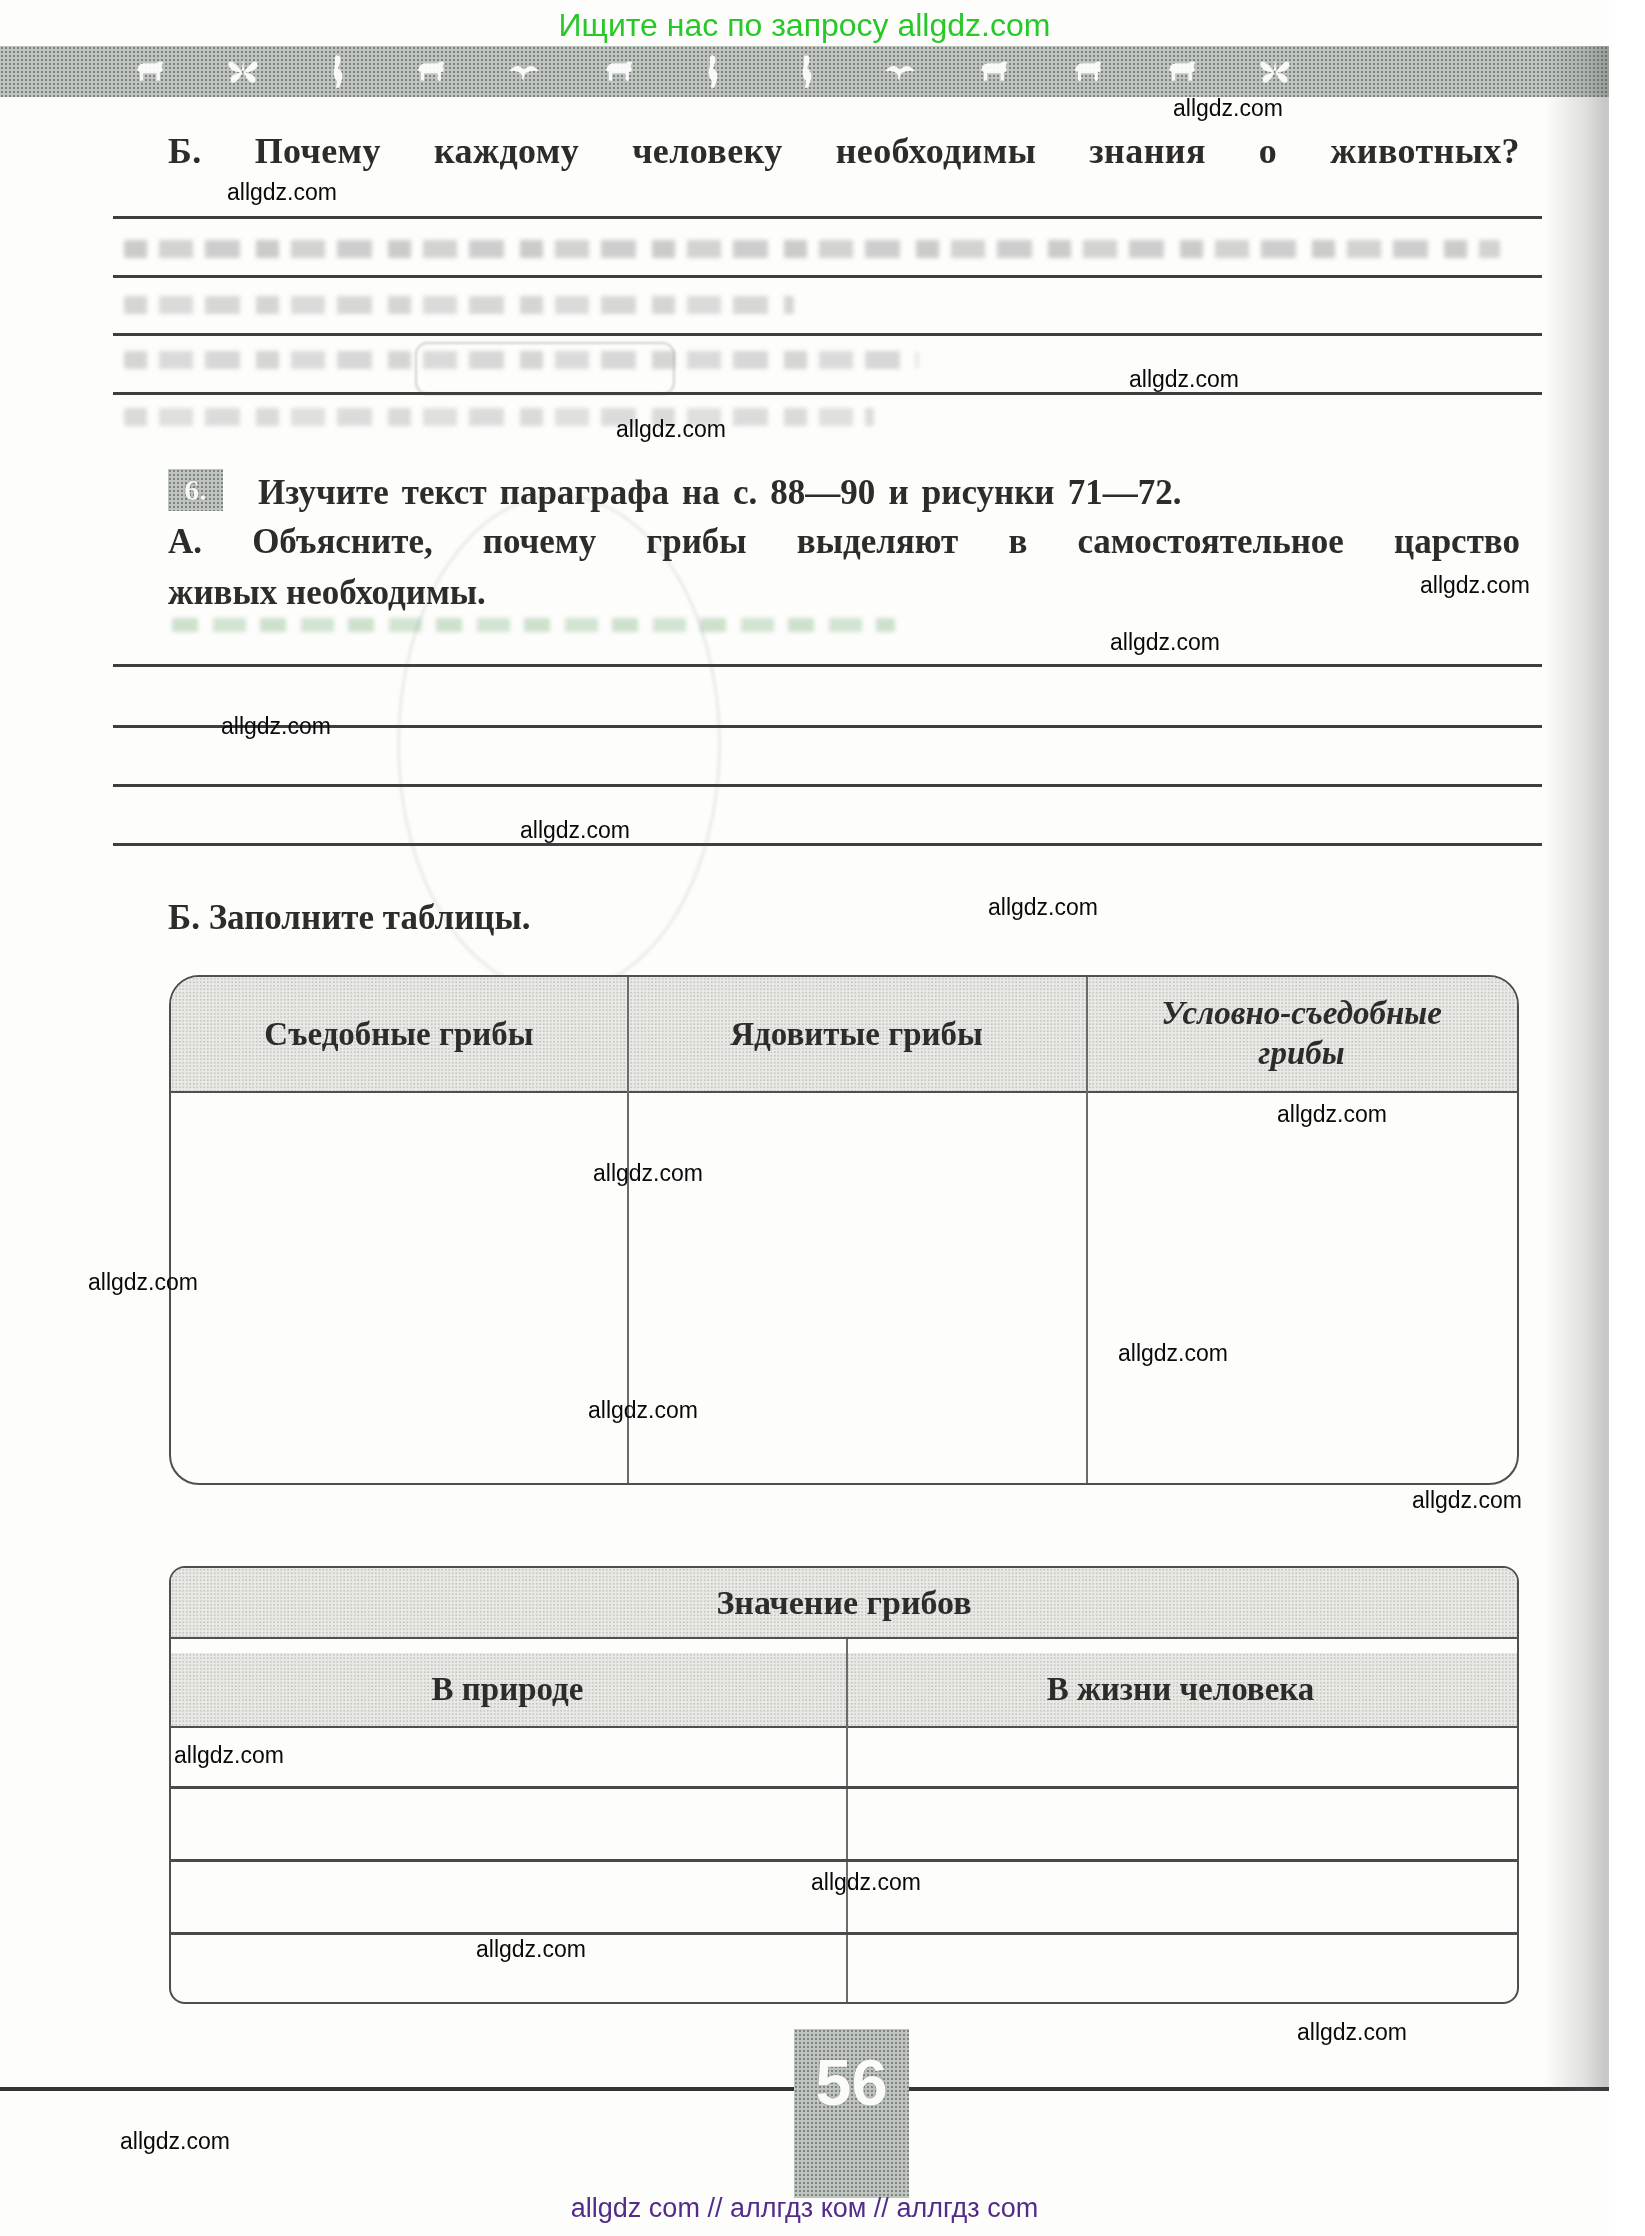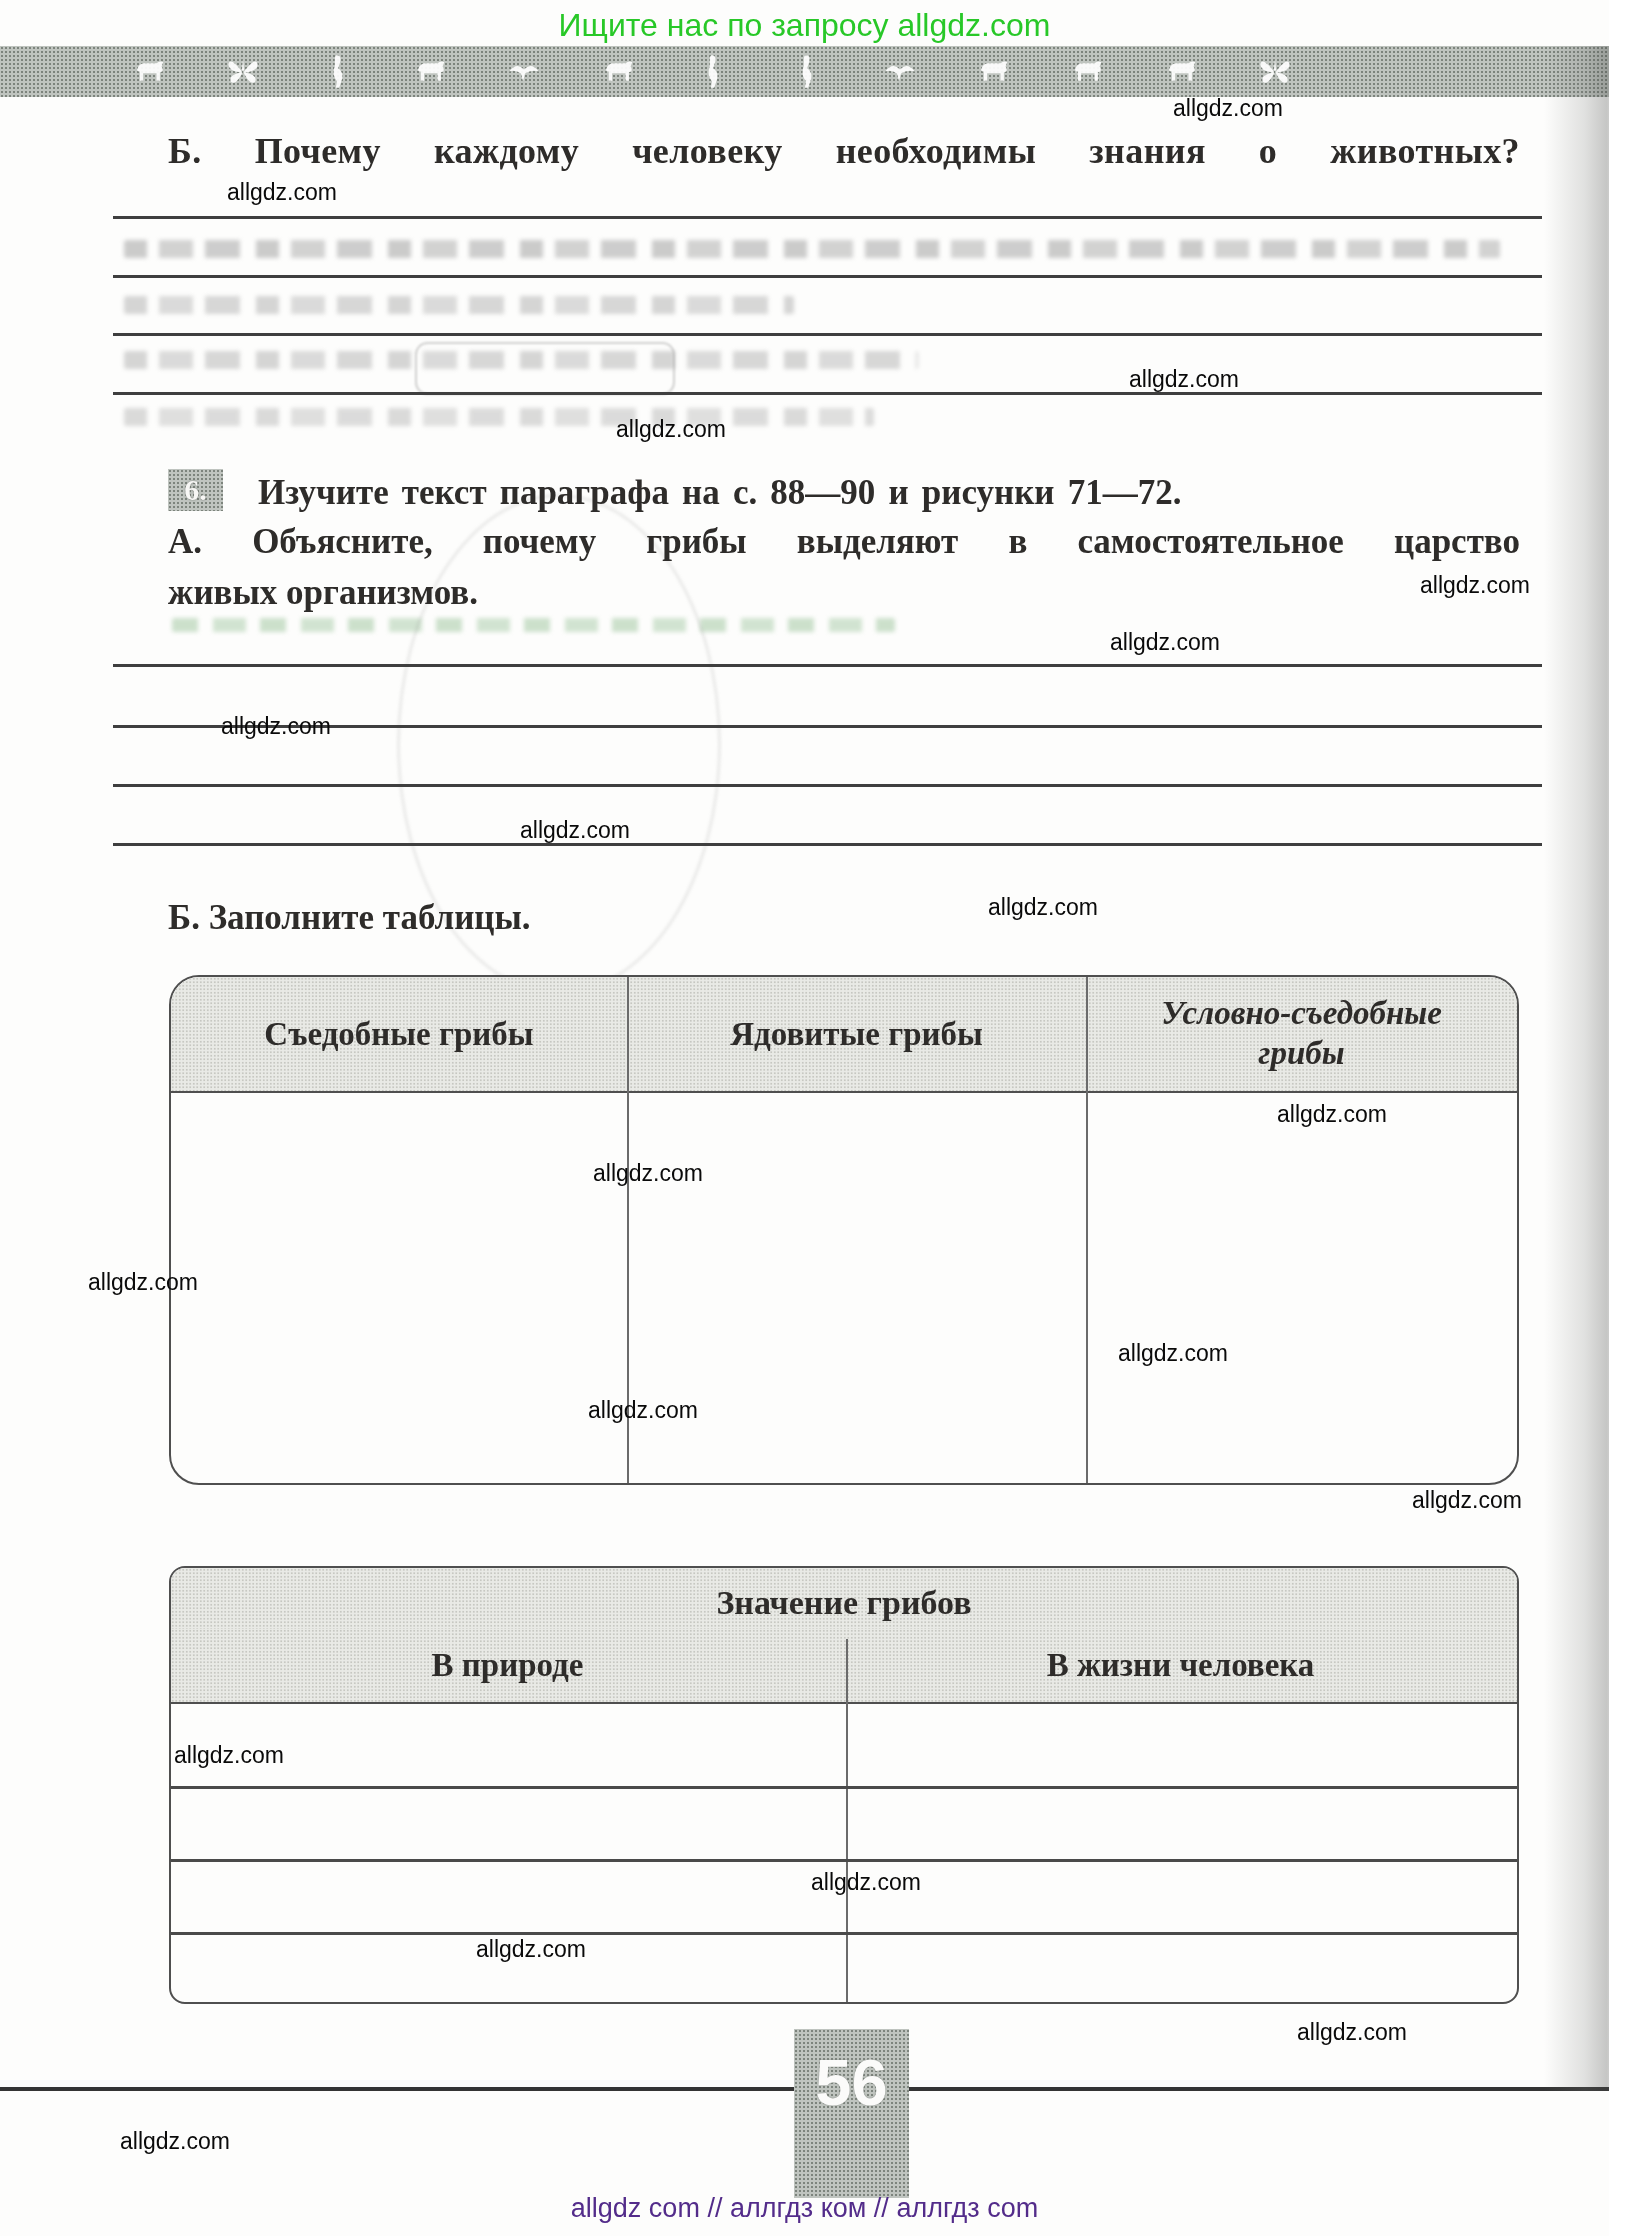--- a/index.html
+++ b/index.html
@@ -80,21 +80,21 @@
   }
   .t1-c0{width:456px;} .t1-c1{width:459px;} .t1-c2{flex:1;font-style:italic;}
   .narrow{display:inline-block;max-width:304px;line-height:1.2;}
   .vdiv{position:absolute;top:0;bottom:0;width:1.8px;background:#6b6b6b;}
   .t2-title{
     position:absolute;left:0;top:0;width:100%;height:71px;
     border-bottom:2.6px solid #4f4f4f;display:flex;align-items:center;justify-content:center;
     font-size:34px;font-weight:700;box-sizing:border-box;
   }
   .t2-header{
-    position:absolute;left:0;top:61px;width:100%;height:75px;
+    position:absolute;left:0;top:85px;width:100%;height:75px;
     border-bottom:2.6px solid #4f4f4f;display:flex;box-sizing:border-box;
   }
   .t2-hcell{flex:1;display:flex;align-items:center;justify-content:center;
     font-size:33px;font-weight:700;}
   .t2-vdiv{position:absolute;left:675px;top:71px;bottom:0;width:1.8px;background:#6b6b6b;}
   .hline{position:absolute;left:0;width:100%;height:2.6px;background:#4a4a4a;}
   
   .bleed{
     position:absolute;height:17.6px;border-radius:2.6px;filter:blur(2.2px);z-index:1;
     background:repeating-linear-gradient(90deg,
@@ -225,21 +225,21 @@
   <div class="bleed" style="left:556px;top:1722px;width:882px;height:23px;opacity:.55"></div>
   <div class="bleed" style="left:176px;top:1763px;width:1306px;height:21px;opacity:.45"></div>
   <div class="bleed" style="left:212px;top:1801px;width:794px;height:14px;opacity:.3"></div>
   <div class="bleed" style="left:194px;top:1870px;width:618px;height:14px;opacity:.25"></div>
   <div class="bleed" style="left:194px;top:1944px;width:882px;height:14px;opacity:.25"></div>
 
   <div class="task-num halftone">6.</div>
   <div class="task-text">Изучите текст параграфа на с. 88—90 и рисунки 71—72.</div>
 
   <div class="pa-line pa-just" style="top:522px">А. Объясните, почему грибы выделяют в самостоятельное царство</div>
-  <div class="pa-line" style="top:573px">живых организмов.</div>
+  <div class="pa-line" style="top:573px">живых необходимы.</div>
 
   <div class="rule" style="top:664px"></div>
   <div class="rule" style="top:725px"></div>
   <div class="rule" style="top:784px"></div>
   <div class="rule" style="top:843px"></div>
 
   <div class="part-b">Б. Заполните таблицы.</div>
 
   <div class="tbl tbl1">
     <div class="t1-header halftone-light">

